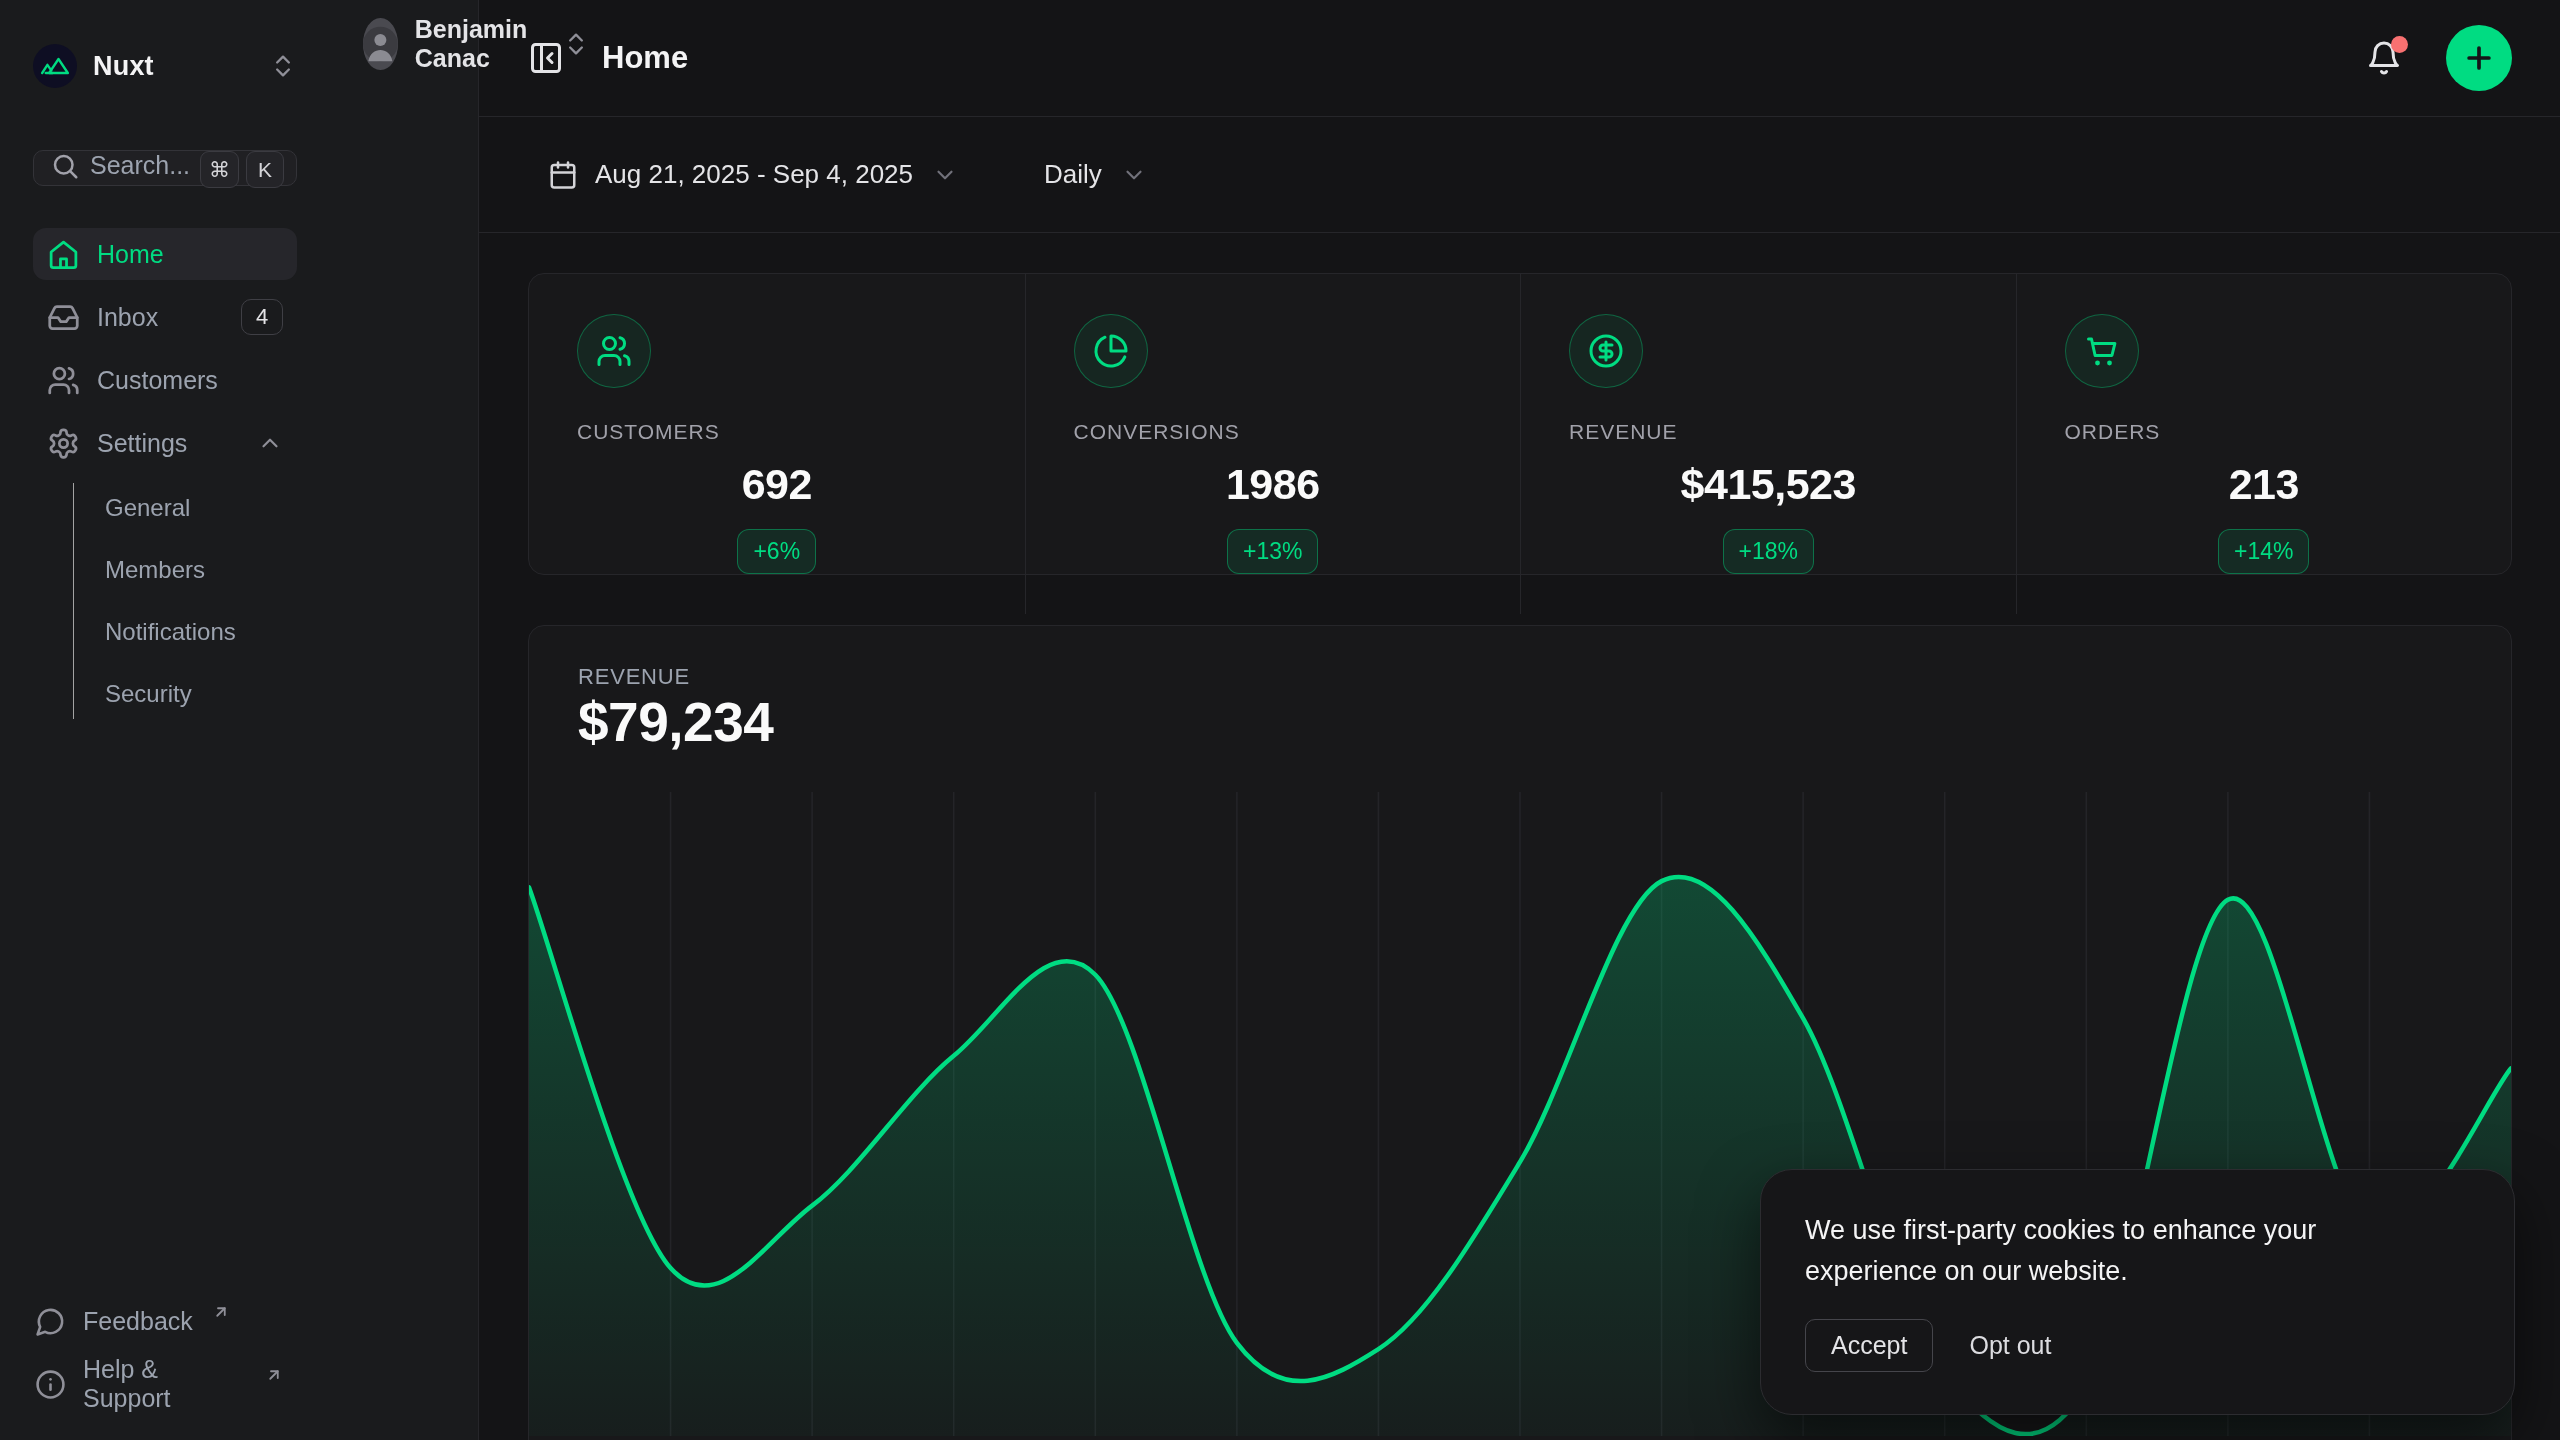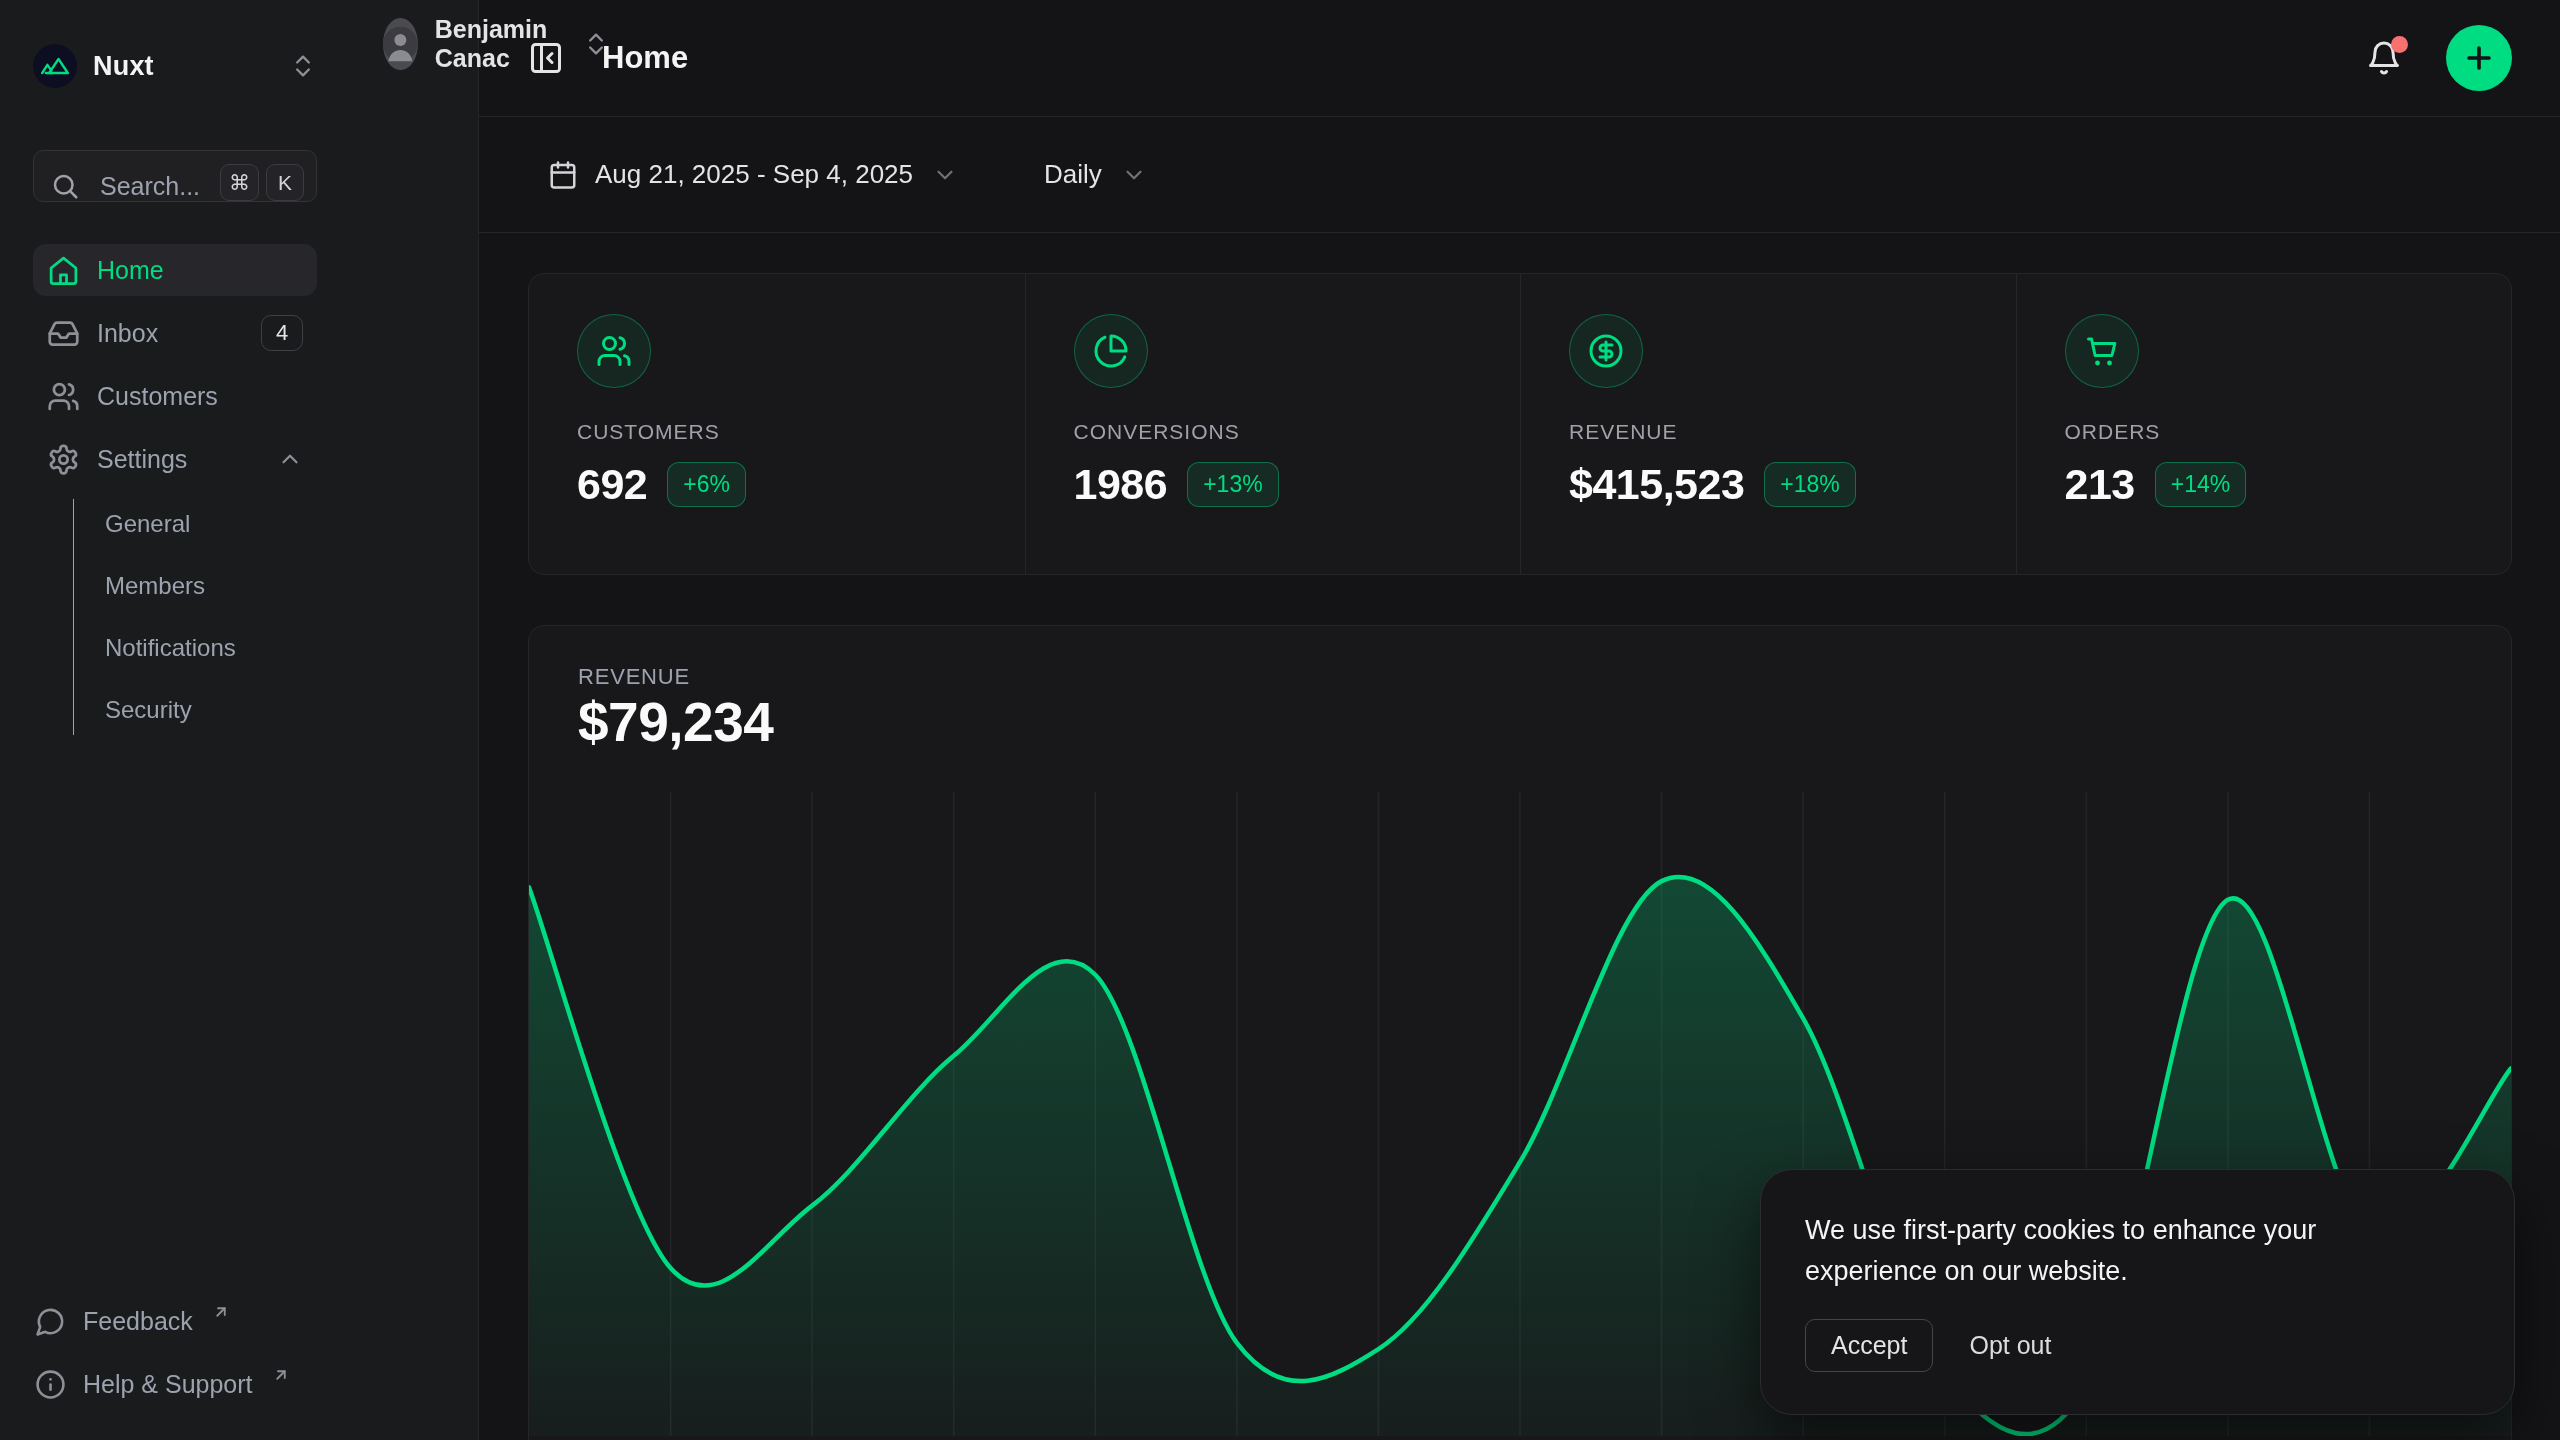--- a/index.html
+++ b/index.html
@@ -11,22 +11,22 @@
   .sidebar { width:479px; height:100%; background:#1a1b1d; border-right:1px solid #26262a;
              display:flex; flex-direction:row; }
   .side-inner { flex:1; display:flex; flex-direction:column; padding:40px 33px 0; min-height:0; }
   .brand-row { display:flex; align-items:center; height:52px; }
   .brand { display:flex; align-items:center; gap:16px; background:none; border:none; cursor:pointer; color:#f4f4f5; }
   .brand-logo { width:44px; height:44px; border-radius:50%; background:#0e0e23;
                 display:flex; align-items:center; justify-content:center; }
   .brand-name { font-size:27px; font-weight:700; letter-spacing:.2px; color:#f4f4f5; }
   .selector-icon { margin-left:auto; color:#8f8f98; display:flex; cursor:pointer; }
 
-  .searchbox { margin-top:58px; height:52px; border-radius:10px; background:#202023;
-               border:1px solid #333338; display:flex; align-items:flex-end; gap:20px;
+  .searchbox { margin-top:58px; height:36px; border-radius:10px; background:#202023;
+               border:1px solid #333338; display:flex; align-items:flex-start; gap:10px;
                padding:0 12px 0 16px; cursor:text; }
   .search-ph { font-size:25px; color:#9ca3af; flex:1; }
   .search-icon { color:#a1a1aa; display:flex; }
   .kbds { display:flex; gap:7px; }
   .kbds kbd { min-width:38px; height:37px; padding:0 8px; border-radius:9px; border:1px solid #3b3b41;
               background:#242428; color:#d4d4d8; font-size:21px; display:flex; align-items:center;
               justify-content:center; font-family:"Liberation Sans", sans-serif; }
 
   nav { margin-top:42px; display:flex; flex-direction:column; gap:11px; }
   .nav-item { height:52px; border-radius:13px; display:flex; align-items:center; gap:17px;
@@ -81,21 +81,21 @@
   .content { flex:1; padding:40px 48px 0 49px; min-height:0; }
 
   .stats-card { border:1px solid #26262a; background:#18181a; border-radius:16px; height:302px;
                 display:grid; grid-template-columns:repeat(4,1fr); }
   .stat-cell { padding:40px 48px; display:flex; flex-direction:column; cursor:pointer; }
   .stat-cell + .stat-cell { border-left:1px solid #26262a; }
   .stat-iconcircle { width:74px; height:74px; border-radius:50%; background:rgba(0,220,130,.07);
                      border:1.5px solid rgba(0,220,130,.35); display:flex; align-items:center;
                      justify-content:center; color:#00dc82; }
   .stat-label { margin-top:32px; font-size:21px; letter-spacing:1px; color:#a1a1aa; font-weight:500; }
-  .stat-valuerow { margin-top:16px; display:flex; align-items:center; gap:20px; }
+  .stat-valuerow { margin-top:16px; display:flex; align-items:center; gap:20px;flex-direction:column; }
   .stat-value { font-size:43px; font-weight:700; color:#fafafa; letter-spacing:-.5px; }
   .stat-badge { padding:8px 15px; border-radius:12px; background:rgba(0,220,130,.10);
                 border:1px solid rgba(0,220,130,.40); color:#00dc82; font-size:23px; font-weight:500; }
 
   .revenue-card { margin-top:50px; border:1px solid #26262a; background:#18181a; border-radius:16px;
                   height:840px; overflow:hidden; }
   .rev-head { padding:38px 49px 0; }
   .rev-label { font-size:22px; letter-spacing:.8px; color:#9ca3af; font-weight:500; }
   .rev-value { margin-top:0; font-size:55px; font-weight:700; color:#fafafa; letter-spacing:-.5px; }
   .chart-wrap { margin-top:38px; width:100%; }

